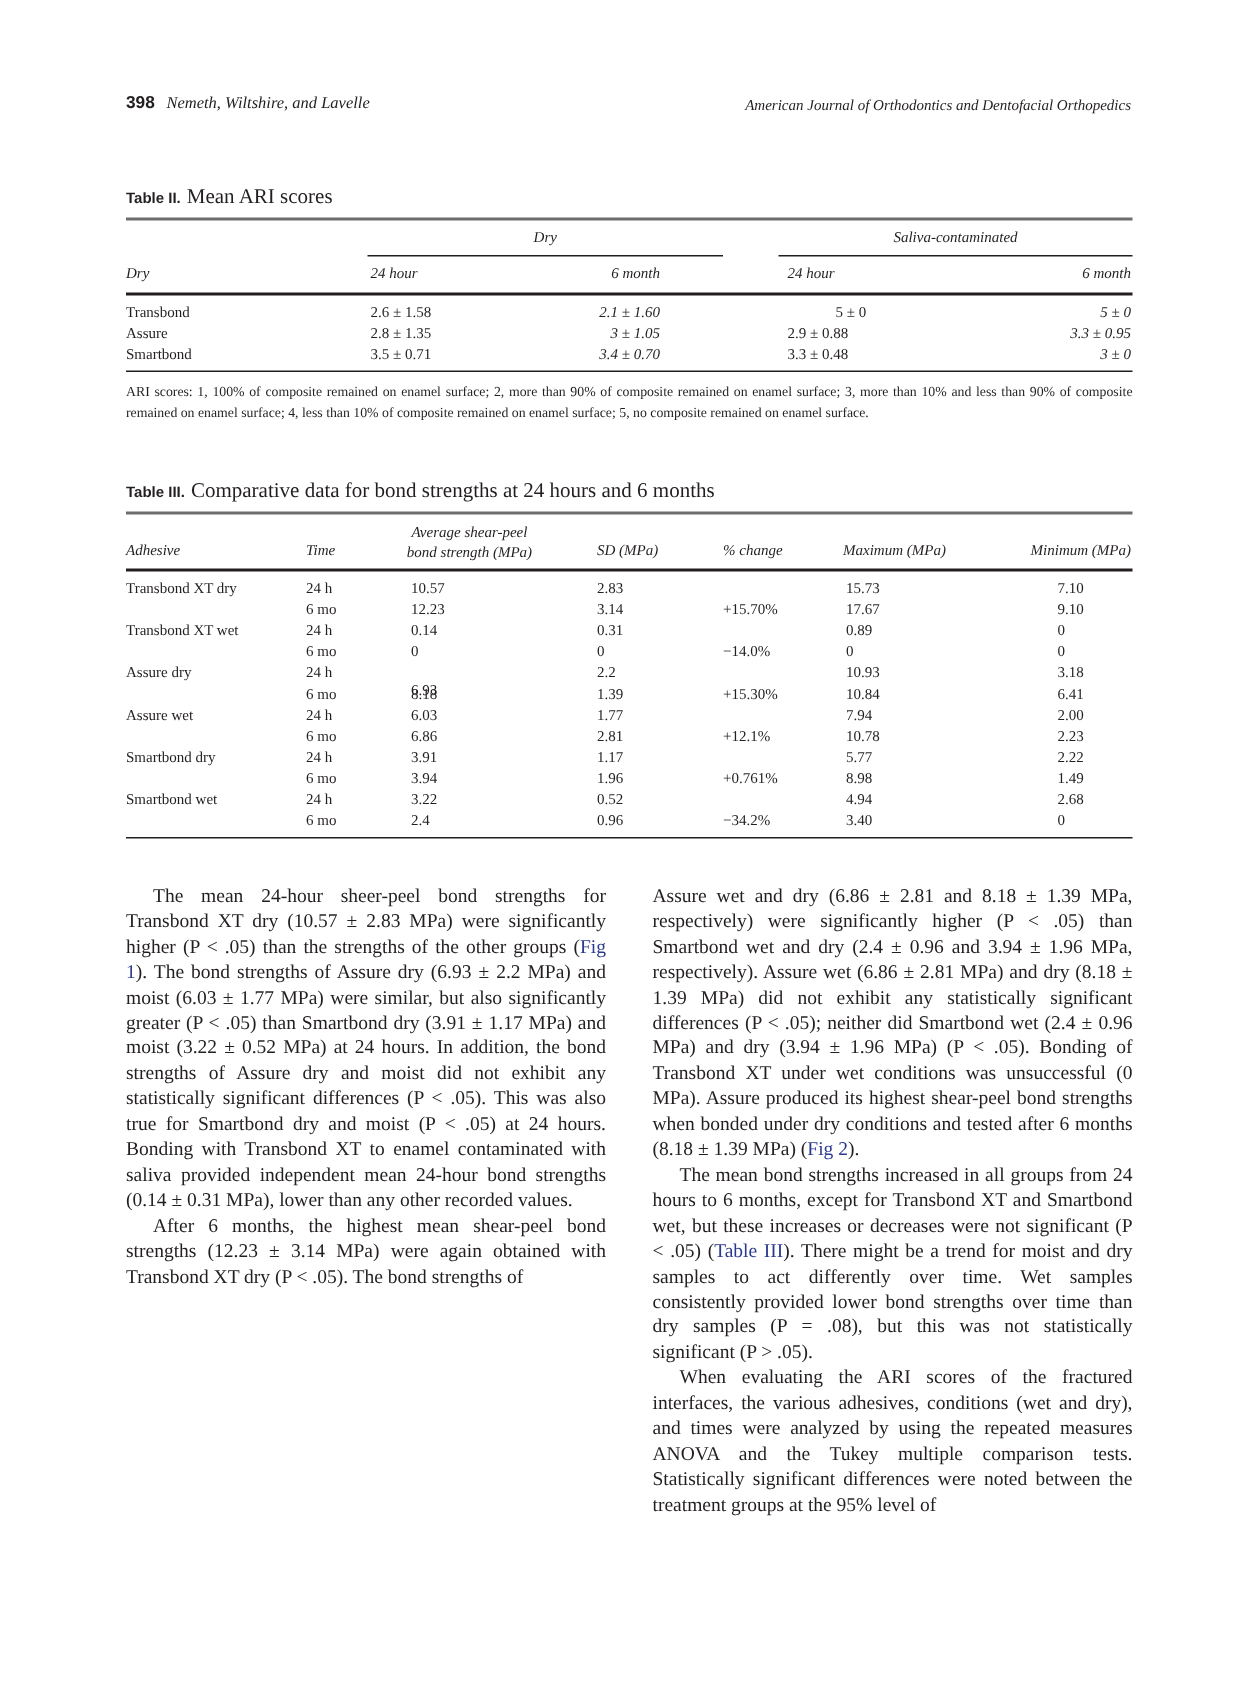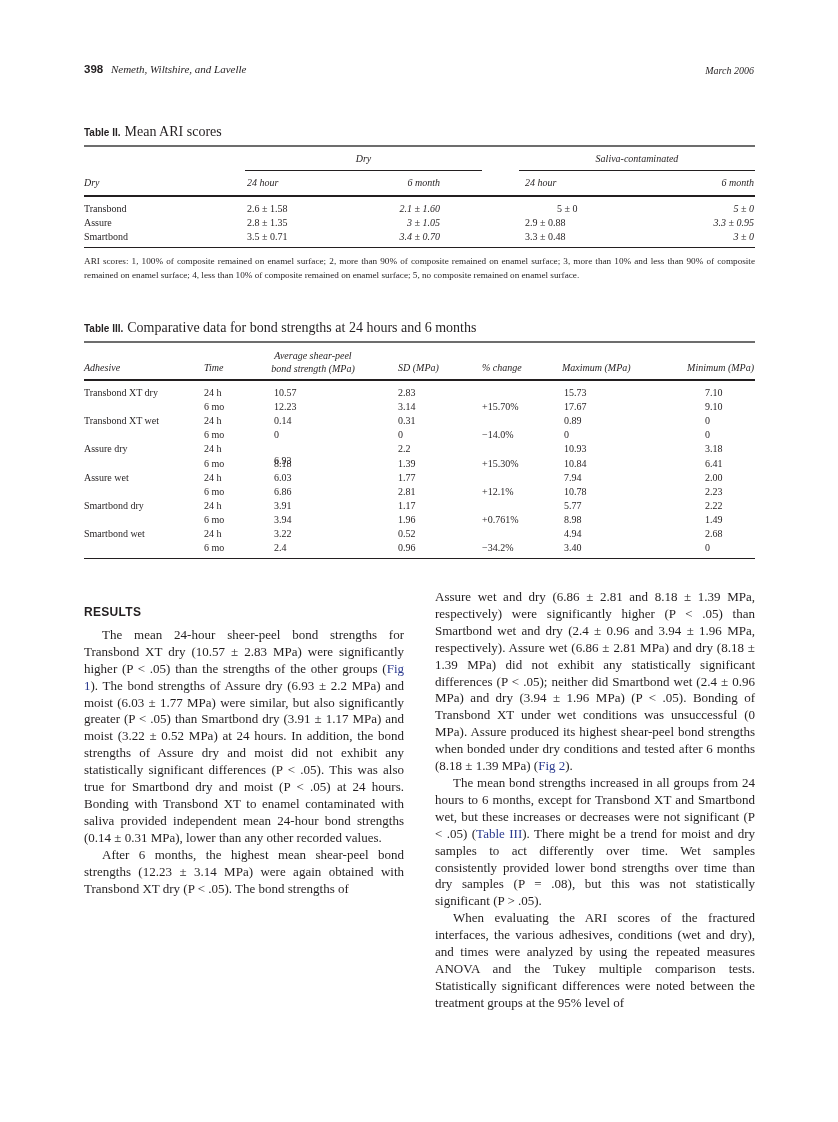--- a/index.html
+++ b/index.html
@@ -33,21 +33,21 @@
   .col h3 { font-family: "Liberation Sans", sans-serif; font-size: 12px; font-weight: bold; margin: 15px 0 6px 0; letter-spacing: 0.3px; }
 </style>
 </head>
 <body>
 
 <div class="abs rh-left">
   <span class="pg">398</span>
   <span class="it">Nemeth, Wiltshire, and Lavelle</span>
 </div>
 <div class="abs rh-right">
-  <div>March 2006</div>
+  <div>American Journal of Orthodontics and Dentofacial Orthopedics</div>
 </div>
 
 <div class="abs tcap" style="top:124px;">
   <span class="lab">Table II.</span><span>Mean ARI scores</span>
 </div>
 <div class="rule thick" style="top:145px;"></div>
 
 <div class="cell hdr c" style="left:245px; width:237px; top:153px;">Dry</div>
 <div class="abs" style="left:245px; width:237px; top:170px; height:1px; background:#231f20;"></div>
 <div class="cell hdr c" style="left:519px; width:236px; top:153px;">Saliva-contaminated</div>
@@ -207,21 +207,20 @@
       <div class="cell" style="left:274px;top:542px;">2.4</div>
       <div class="cell" style="left:398px;top:542px;">0.96</div>
       <div class="cell" style="left:482px;top:542px;">−34.2%</div>
       <div class="cell" style="left:564px;top:542px;">3.40</div>
       <div class="cell" style="left:705px;top:542px;">0</div>
     </div>
   </div>
 <div class="rule thin" style="top:558px;"></div>
 
 <div class="col" style="left:84px; top:589px; width:320px;">
-  <h3>RESULTS</h3>
   <p class="ind"><span>The mean 24-hour sheer-peel bond strengths for Transbond XT dry (10.57 ± 2.83 MPa) were significantly higher (P &lt; .05) than the strengths of the other groups (</span><span class="link">Fig 1</span><span>). The bond strengths of Assure dry (6.93 ± 2.2 MPa) and moist (6.03 ± 1.77 MPa) were similar, but also significantly greater (P &lt; .05) than Smartbond dry (3.91 ± 1.17 MPa) and moist (3.22 ± 0.52 MPa) at 24 hours. In addition, the bond strengths of Assure dry and moist did not exhibit any statistically significant differences (P &lt; .05). This was also true for Smartbond dry and moist (P &lt; .05) at 24 hours. Bonding with Transbond XT to enamel contaminated with saliva provided independent mean 24-hour bond strengths (0.14 ± 0.31 MPa), lower than any other recorded values.</span></p>
   <p class="ind">After 6 months, the highest mean shear-peel bond strengths (12.23 ± 3.14 MPa) were again obtained with Transbond XT dry (P &lt; .05). The bond strengths of</p>
 </div>
 
 <div class="col" style="left:435px; top:589px; width:320px;">
   <p><span>Assure wet and dry (6.86 ± 2.81 and 8.18 ± 1.39 MPa, respectively) were significantly higher (P &lt; .05) than Smartbond wet and dry (2.4 ± 0.96 and 3.94 ± 1.96 MPa, respectively). Assure wet (6.86 ± 2.81 MPa) and dry (8.18 ± 1.39 MPa) did not exhibit any statistically significant differences (P &lt; .05); neither did Smartbond wet (2.4 ± 0.96 MPa) and dry (3.94 ± 1.96 MPa) (P &lt; .05). Bonding of Transbond XT under wet conditions was unsuccessful (0 MPa). Assure produced its highest shear-peel bond strengths when bonded under dry conditions and tested after 6 months (8.18 ± 1.39 MPa) (</span><span class="link">Fig 2</span><span>).</span></p>
   <p class="ind"><span>The mean bond strengths increased in all groups from 24 hours to 6 months, except for Transbond XT and Smartbond wet, but these increases or decreases were not significant (P &lt; .05) (</span><span class="link">Table III</span><span>). There might be a trend for moist and dry samples to act differently over time. Wet samples consistently provided lower bond strengths over time than dry samples (P = .08), but this was not statistically significant (P &gt; .05).</span></p>
   <p class="ind">When evaluating the ARI scores of the fractured interfaces, the various adhesives, conditions (wet and dry), and times were analyzed by using the repeated measures ANOVA and the Tukey multiple comparison tests. Statistically significant differences were noted between the treatment groups at the 95% level of</p>
 </div>
 

